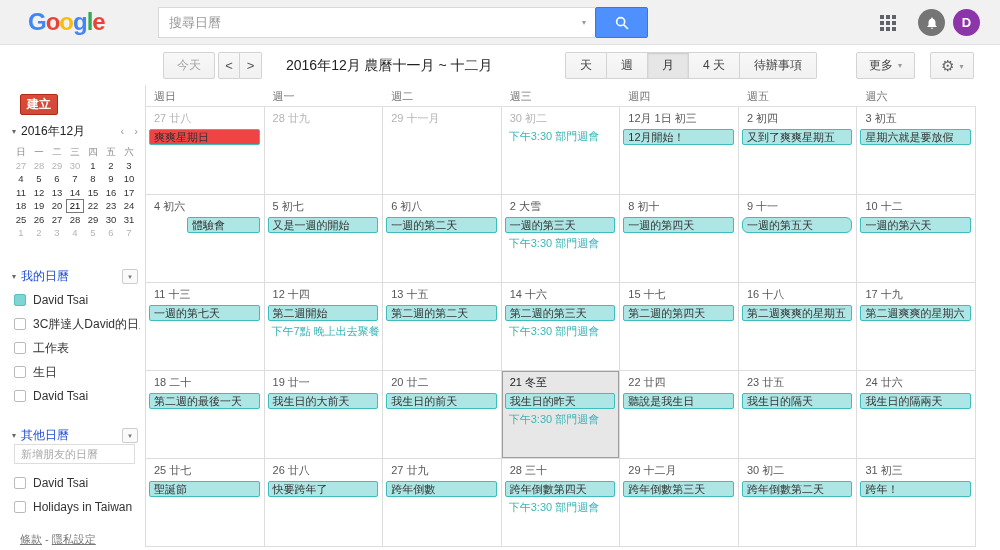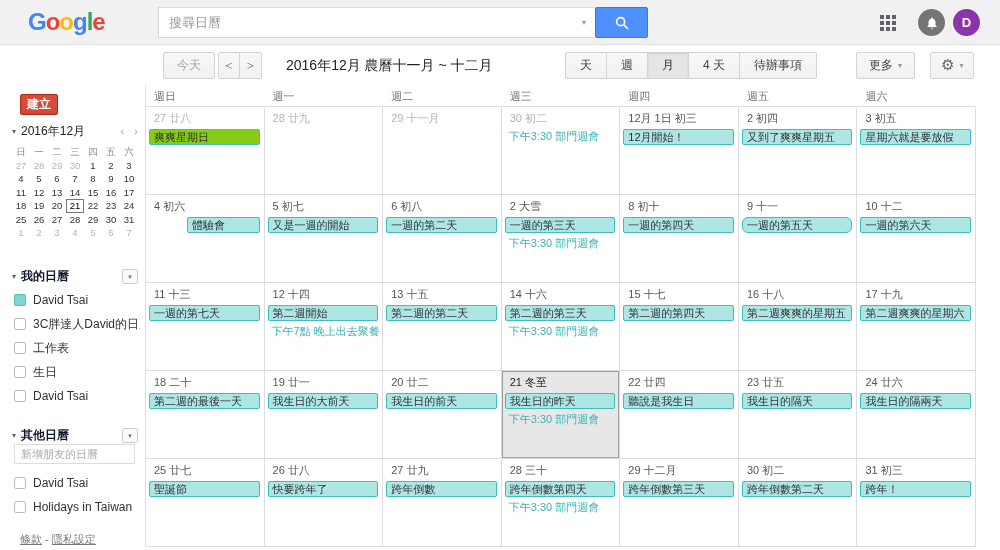--- a/index.html
+++ b/index.html
@@ -15,21 +15,21 @@
   .search-caret{position:absolute;right:62px;top:11px;font-size:8px;color:#9a9a9a;pointer-events:auto;}
   .searchbtn{width:53px;height:31px;background:#4d90fe;border:1px solid #3079ed;border-radius:2px;display:flex;align-items:center;justify-content:center;cursor:pointer;}
   .appsgrid{position:absolute;left:880px;top:15px;display:grid;grid-template-columns:repeat(3,4px);grid-gap:2px;cursor:pointer;}
   .appsgrid i{width:4px;height:4px;background:#5f6368;display:block;}
   .bell{position:absolute;left:918px;top:9px;width:27px;height:27px;border-radius:50%;background:#757575;display:flex;align-items:center;justify-content:center;cursor:pointer;}
   .avatar{position:absolute;left:953px;top:9px;width:27px;height:27px;border-radius:50%;background:#8d34ab;color:#fff;font-size:13px;font-weight:bold;display:flex;align-items:center;justify-content:center;cursor:pointer;}
 
   
   .header{position:absolute;left:0;top:46px;width:1000px;height:39px;background:#fff;}
   .apptitle{position:absolute;left:28px;top:0;line-height:38px;font-size:18px;color:#dd4b39;margin-top:32px;}
-  .btn{height:27px;line-height:25px;border:1px solid #d3d3d3;background:linear-gradient(#f8f8f8,#f1f1f1);color:#444;font-size:12px;border-radius:2px;cursor:pointer;font-family:Liberation Serif, serif;}
+  .btn{height:27px;line-height:25px;border:1px solid #d3d3d3;background:linear-gradient(#f8f8f8,#f1f1f1);color:#444;font-size:12px;border-radius:2px;cursor:pointer;font-family:Liberation Sans, sans-serif;}
   .todaybtn{position:absolute;left:163px;top:6px;padding:0 13px;color:#a6a6a6;}
   .navgroup{position:absolute;left:218px;top:6px;display:flex;}
   .navbtn{width:22px;padding:0;font-size:13px;color:#555;border-radius:2px 0 0 2px;}
   .navbtn.next{border-left:none;border-radius:0 2px 2px 0;}
   .month-title{position:absolute;left:286px;top:0;line-height:38px;font-size:14px;color:#222;}
   .views{position:absolute;left:565px;top:6px;display:flex;}
   .vbtn{height:27px;line-height:25px;border:1px solid #d3d3d3;border-left:none;background:linear-gradient(#f8f8f8,#f1f1f1);color:#444;font-size:12px;padding:0 14px;cursor:pointer;font-family:inherit;}
   .views .vbtn:first-child{border-left:1px solid #d3d3d3;border-radius:2px 0 0 2px;}
   .views .vbtn:last-child{border-radius:0 2px 2px 0;}
   .vbtn.sel{background:#e6e6e6;box-shadow:inset 0 1px 2px rgba(0,0,0,.12);color:#333;}
@@ -47,21 +47,21 @@
   .mc-title{font-size:12px;color:#222;}
   .mc-nav{margin-left:auto;color:#999;font-size:11px;}
   .mc-nav span{margin-left:7px;cursor:pointer;}
   .mc-grid{margin-top:6px;display:grid;grid-template-columns:repeat(7,1fr);}
   .mc-cell{height:13.5px;line-height:13.5px;text-align:center;font-size:9.5px;color:#333;cursor:pointer;}
   .mc-dow{color:#8a8a8a;cursor:default;}
   .mc-cell.dim{color:#b5b5b5;}
   .mc-cell.today{box-shadow:inset 0 0 0 1px #777;color:#000;}
   .section-head{position:absolute;left:12px;display:flex;align-items:center;width:126px;}
   .sec-disc{font-size:8px;color:#666;margin-right:5px;}
-  .sec-title{font-size:12px;color:#0f172a;font-weight:bold;}
+  .sec-title{font-size:12px;color:#1d4ed8;}
   .sec-drop{margin-left:auto;width:16px;height:15px;border:1px solid #ccc;background:#fafafa;border-radius:2px;font-size:6px;color:#777;display:flex;align-items:center;justify-content:center;cursor:pointer;}
   .mycal-head{top:183px;}
   .othercal-head{top:342px;}
   .cal-list{position:absolute;left:14px;width:126px;}
   .mycal-list{top:203px;}
   .othercal-list{top:386px;}
   .cal-item{display:flex;align-items:center;height:24px;cursor:pointer;}
   .cbox{width:12px;height:12px;border:1px solid #bbb;border-radius:2px;margin-right:7px;flex:0 0 12px;background:#fff;}
   .cbox.checked{border-color:#5cc0c0;}
   .cal-label{font-size:12px;color:#333;white-space:nowrap;overflow:hidden;}
@@ -258,21 +258,21 @@
       <div class="dow-cell">週二</div>
       <div class="dow-cell">週三</div>
       <div class="dow-cell">週四</div>
       <div class="dow-cell">週五</div>
       <div class="dow-cell">週六</div>
     </div>
   <div>
       <div class="weekrow">
         <div class="daycell">
           <div class="datelabel dim">27 廿八</div>
-          <div class="chip" style="background: #84cc16; border-color: rgb(61, 189, 189);">爽爽星期日</div>
+          <div class="chip" style="background: #ef4444; border-color: rgb(61, 189, 189);">爽爽星期日</div>
         </div>
         <div class="daycell">
           <div class="datelabel dim">28 廿九</div>
         </div>
         <div class="daycell">
           <div class="datelabel dim">29 十一月</div>
         </div>
         <div class="daycell">
           <div class="datelabel dim">30 初二</div>
           <div class="timed" style="color: rgb(60, 181, 181);">下午3:30 部門週會</div>

